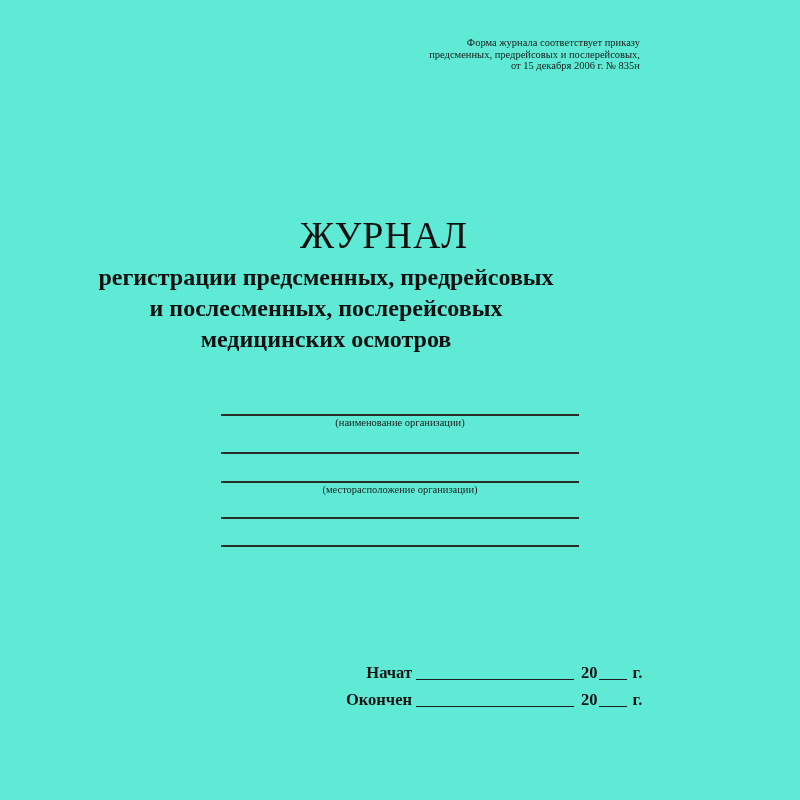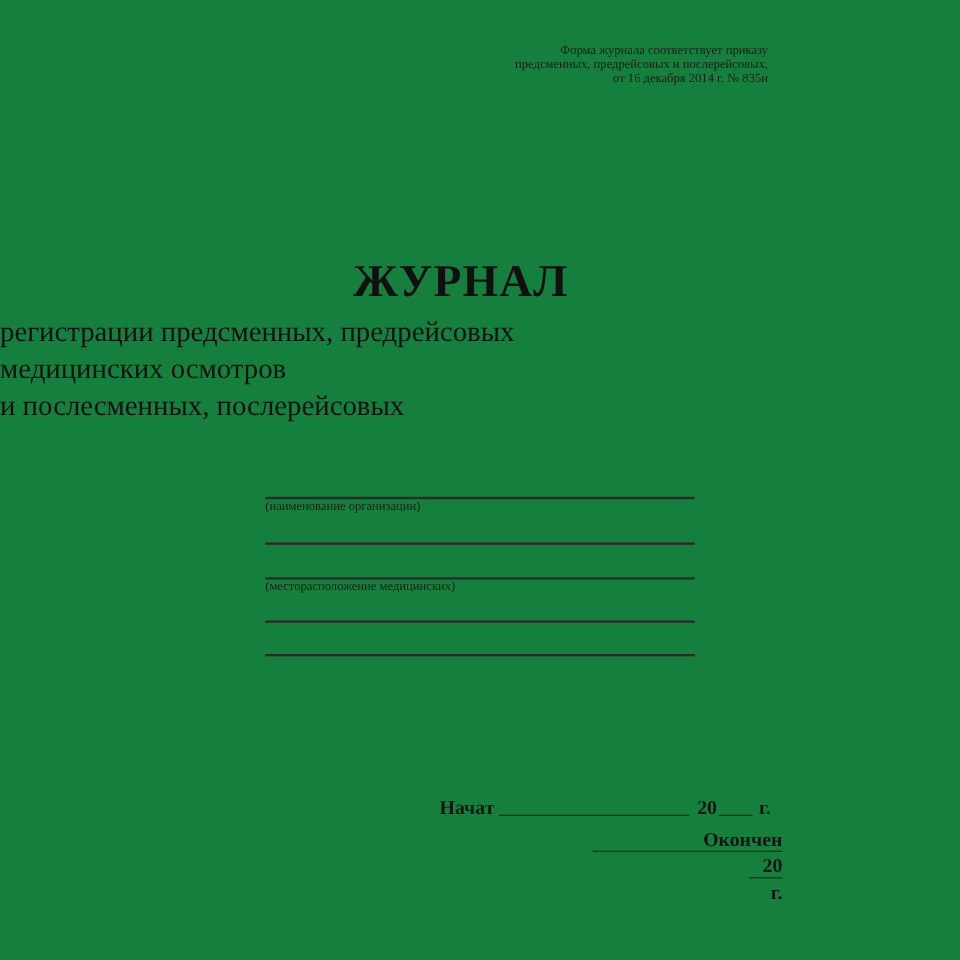--- a/index.html
+++ b/index.html
@@ -10,21 +10,21 @@
     width: 800px;
     height: 800px;
     background: #ffffff;
     font-family: "Liberation Serif", "DejaVu Serif", serif;
     color: #111111;
   }
   .page {
     position: relative;
     width: 800px;
     height: 800px;
-    background: #15803d;
+    background: #5eead4;
     overflow: hidden;
   }
 
   
   .header-note {
     position: absolute;
     top: 37px;
     right: 160px;
     text-align: right;
     font-size: 10.5px;
@@ -35,31 +35,32 @@
 
   
   .main-title {
     position: absolute;
     top: 213px;
     left: 0;
     width: 768px;
     margin: 0;
     text-align: center;
     font-size: 38px;
-    font-weight: bold;
+    font-weight: normal;
     letter-spacing: 1px;
     color: #101010;
   }
   .subtitle {
     position: absolute;
     top: 262px;
     left: 0;
     width: 652px;
+    text-align: center;
     font-size: 24px;
-    font-weight: normal;
+    font-weight: bold;
     line-height: 31px;
     color: #101010;
   }
 
   
   .org-line {
     position: absolute;
     left: 221px;
     width: 358px;
     height: 0;
@@ -67,42 +68,42 @@
   }
   .org-line.l1 { top: 414px; }
   .org-line.l2 { top: 452px; }
   .org-line.l3 { top: 481px; }
   .org-line.l4 { top: 517px; }
   .org-line.l5 { top: 545px; }
   .org-caption {
     position: absolute;
     left: 221px;
     width: 358px;
-    text-align: left;
+    text-align: center;
     font-size: 10.5px;
     color: #1a1a1a;
   }
   .org-caption.c1 { top: 417px; }
   .org-caption.c2 { top: 484px; }
 
   
   .date-row {
     position: absolute;
     left: 340px;
     width: 312px;
     display: flex;
     align-items: flex-end;
     font-size: 16.5px;
     font-weight: bold;
     line-height: 19px;
     color: #141414;
     white-space: nowrap;
   }
   .date-row.row-started  { top: 663px; }
-  .date-row.row-finished { top: 690px; flex-direction: column; }
+  .date-row.row-finished { top: 690px; }
   .date-label {
     display: inline-block;
     width: 72px;
     text-align: right;
   }
   .blank {
     display: inline-block;
     height: 0;
     border-bottom: 1.6px solid #1f1f1f;
     margin-bottom: 2px;
@@ -113,37 +114,37 @@
   .year-suffix { margin-left: 6px; }
 </style>
 </head>
 <body>
 
 <div class="page">
 
   <div class="header-note">
     <div>Форма журнала соответствует приказу</div>
     <div>предсменных, предрейсовых и послерейсовых,</div>
-    <div>от 16 декабря 2014 г. № 835н</div>
+    <div>от 15 декабря 2006 г. № 835н</div>
   </div>
 
   <div class="main-title">ЖУРНАЛ</div>
 
   <div class="subtitle">
     <div>регистрации предсменных, предрейсовых</div>
+    <div>и послесменных, послерейсовых</div>
     <div>медицинских осмотров</div>
-    <div>и послесменных, послерейсовых</div>
   </div>
 
   <div class="org-line l1"></div>
   <div class="org-caption c1">(наименование организации)</div>
   <div class="org-line l2"></div>
 
   <div class="org-line l3"></div>
-  <div class="org-caption c2">(месторасположение медицинских)</div>
+  <div class="org-caption c2">(месторасположение организации)</div>
   <div class="org-line l4"></div>
   <div class="org-line l5"></div>
 
   <div class="date-row row-started">
     <span class="date-label">Начат</span>
     <span class="blank long"></span>
     <span class="year-prefix">20</span>
     <span class="blank short"></span>
     <span class="year-suffix">г.</span>
   </div>

